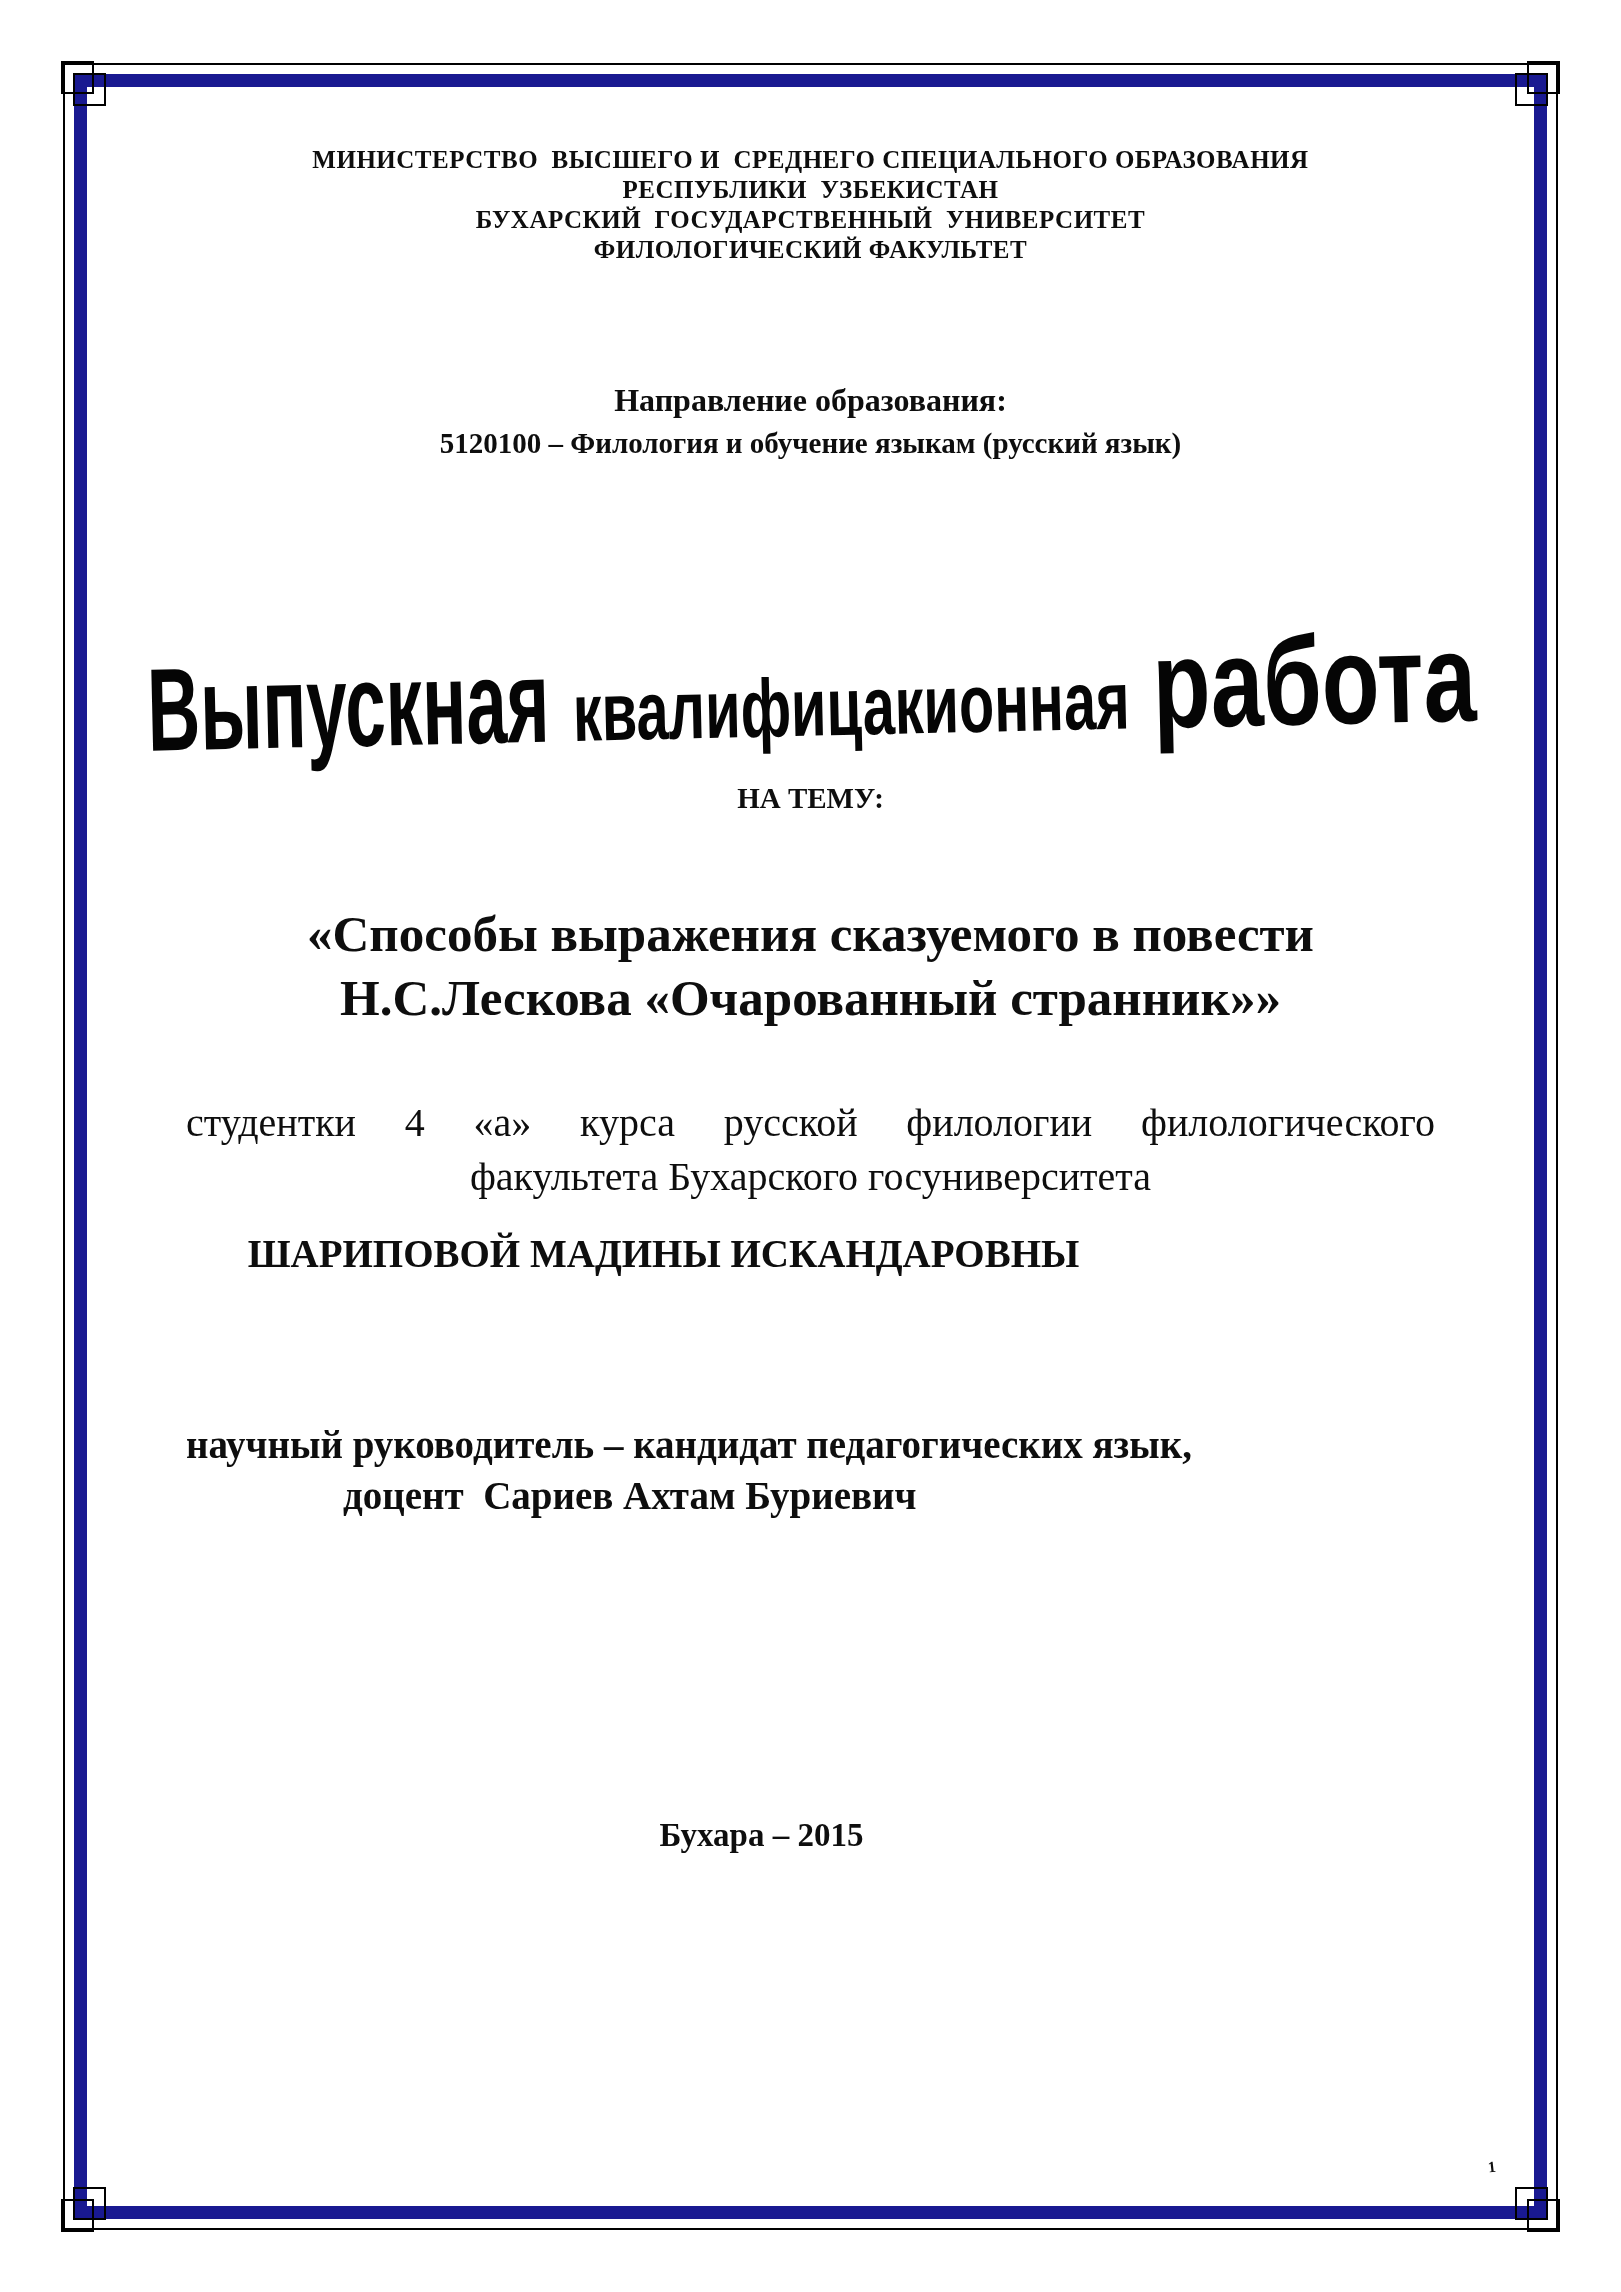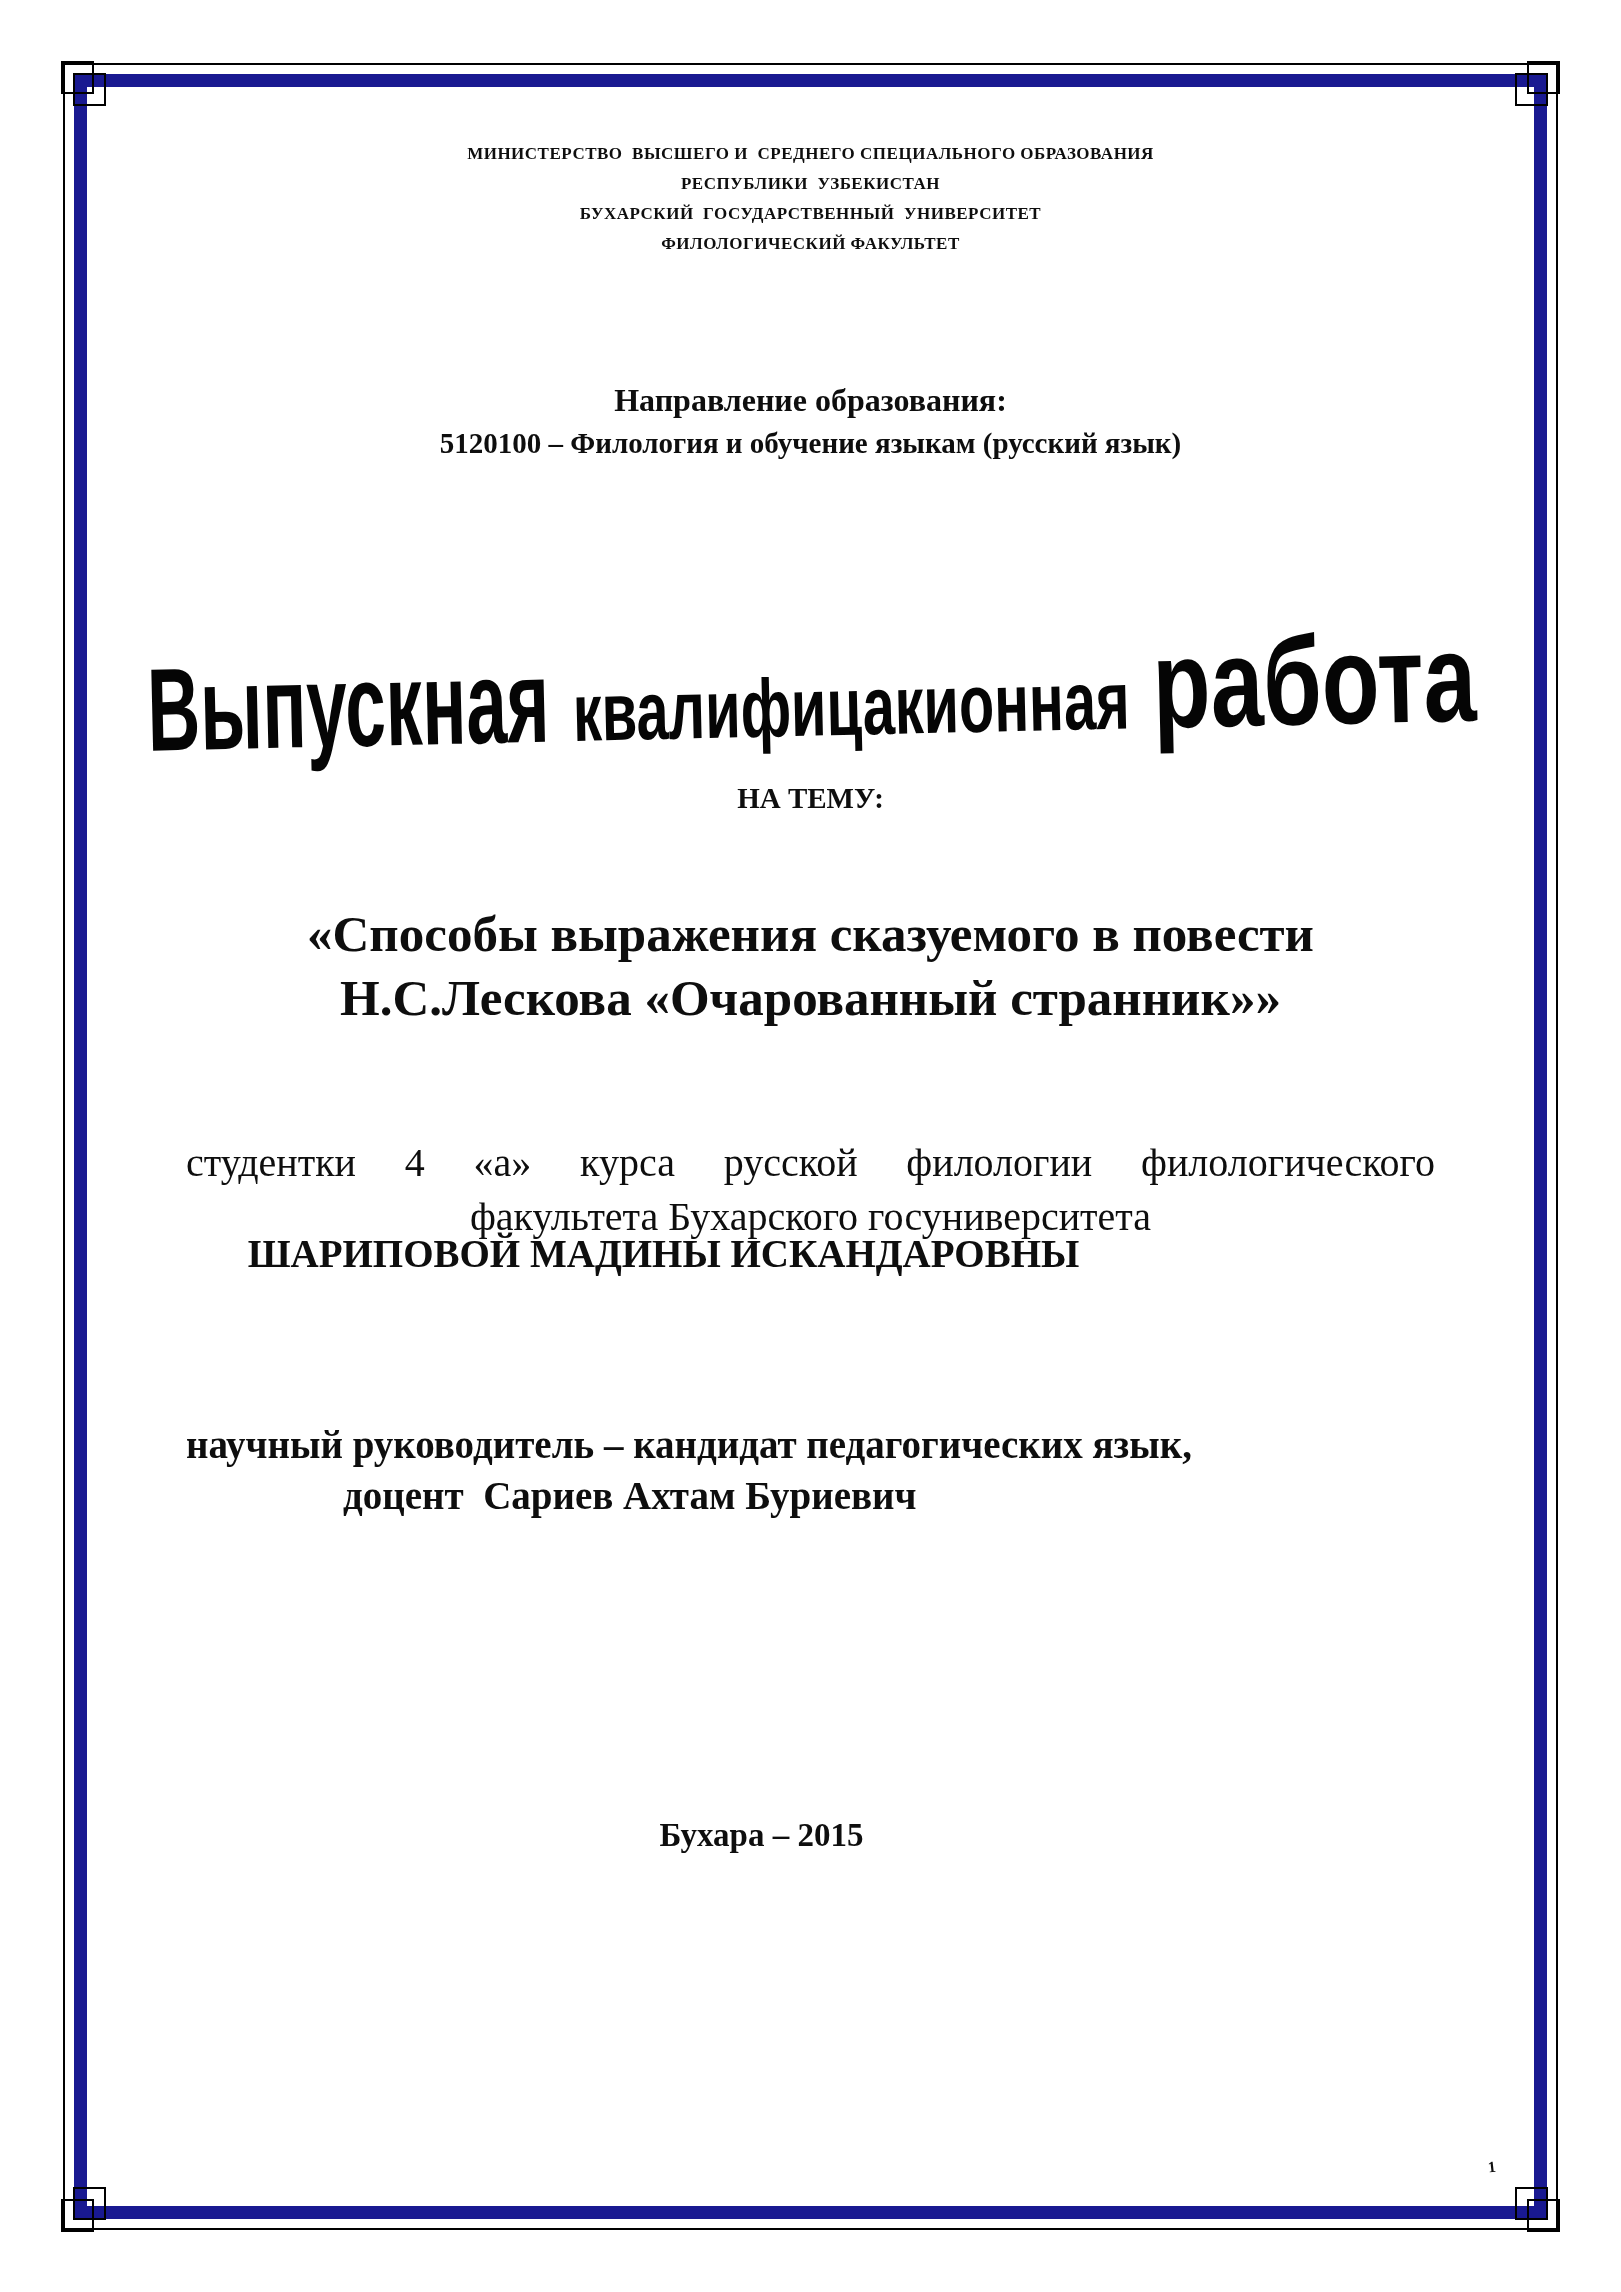--- a/index.html
+++ b/index.html
@@ -30,22 +30,22 @@
   }
   .sq.tl1 { top: 61px; left: 61px; }    .sq.tl2 { top: 73px; left: 73px; }
   .sq.tr1 { top: 61px; right: 61px; }   .sq.tr2 { top: 73px; right: 73px; }
   .sq.bl1 { bottom: 61px; left: 61px; } .sq.bl2 { bottom: 73px; left: 73px; }
   .sq.br1 { bottom: 61px; right: 61px; }.sq.br2 { bottom: 73px; right: 73px; }
 
   
   .blk { position: absolute; left: 186px; right: 186px; }
 
   .ministry {
-    top: 139px; text-align: center;
-    font-weight: 700; font-size: 17px; line-height: 30px;
+    top: 145px; text-align: center;
+    font-weight: 700; font-size: 25px; line-height: 30px;
     letter-spacing: 0.5px;
   }
   .ministry div { white-space: pre; }
 
   .direction { top: 378px; text-align: center; font-weight: 700; }
   .direction .dir-label { font-size: 32px; line-height: 45px; }
   .direction .dir-value { font-size: 29px; line-height: 41px; white-space: pre; }
 
   .wordart {
     position: absolute; top: 610px; left: 147px;
@@ -58,21 +58,21 @@
     font-weight: 700; fill: #050505;
   }
 
   .on-topic { top: 782px; text-align: center; font-weight: 700; font-size: 29px; white-space: pre; }
 
   .topic {
     top: 902px; text-align: center;
     font-weight: 700; font-size: 51px; line-height: 64px;
   }
 
-  .student { top: 1096px; font-size: 40px; line-height: 54px; margin-top: 40px; }
+  .student { top: 1096px; font-size: 40px; line-height: 54px; }
   .student .just { text-align: justify; text-align-last: justify; }
   .student .rest { text-align: center; }
 
   .student-name {
     top: 1231px; right: 480px; text-align: center;
     font-weight: 700; font-size: 39px; white-space: pre;
   }
 
   .advisor { top: 1419px; font-weight: 700; font-size: 39px; line-height: 51px; }
   .advisor .adv2 { padding-left: 157px; white-space: pre; }

